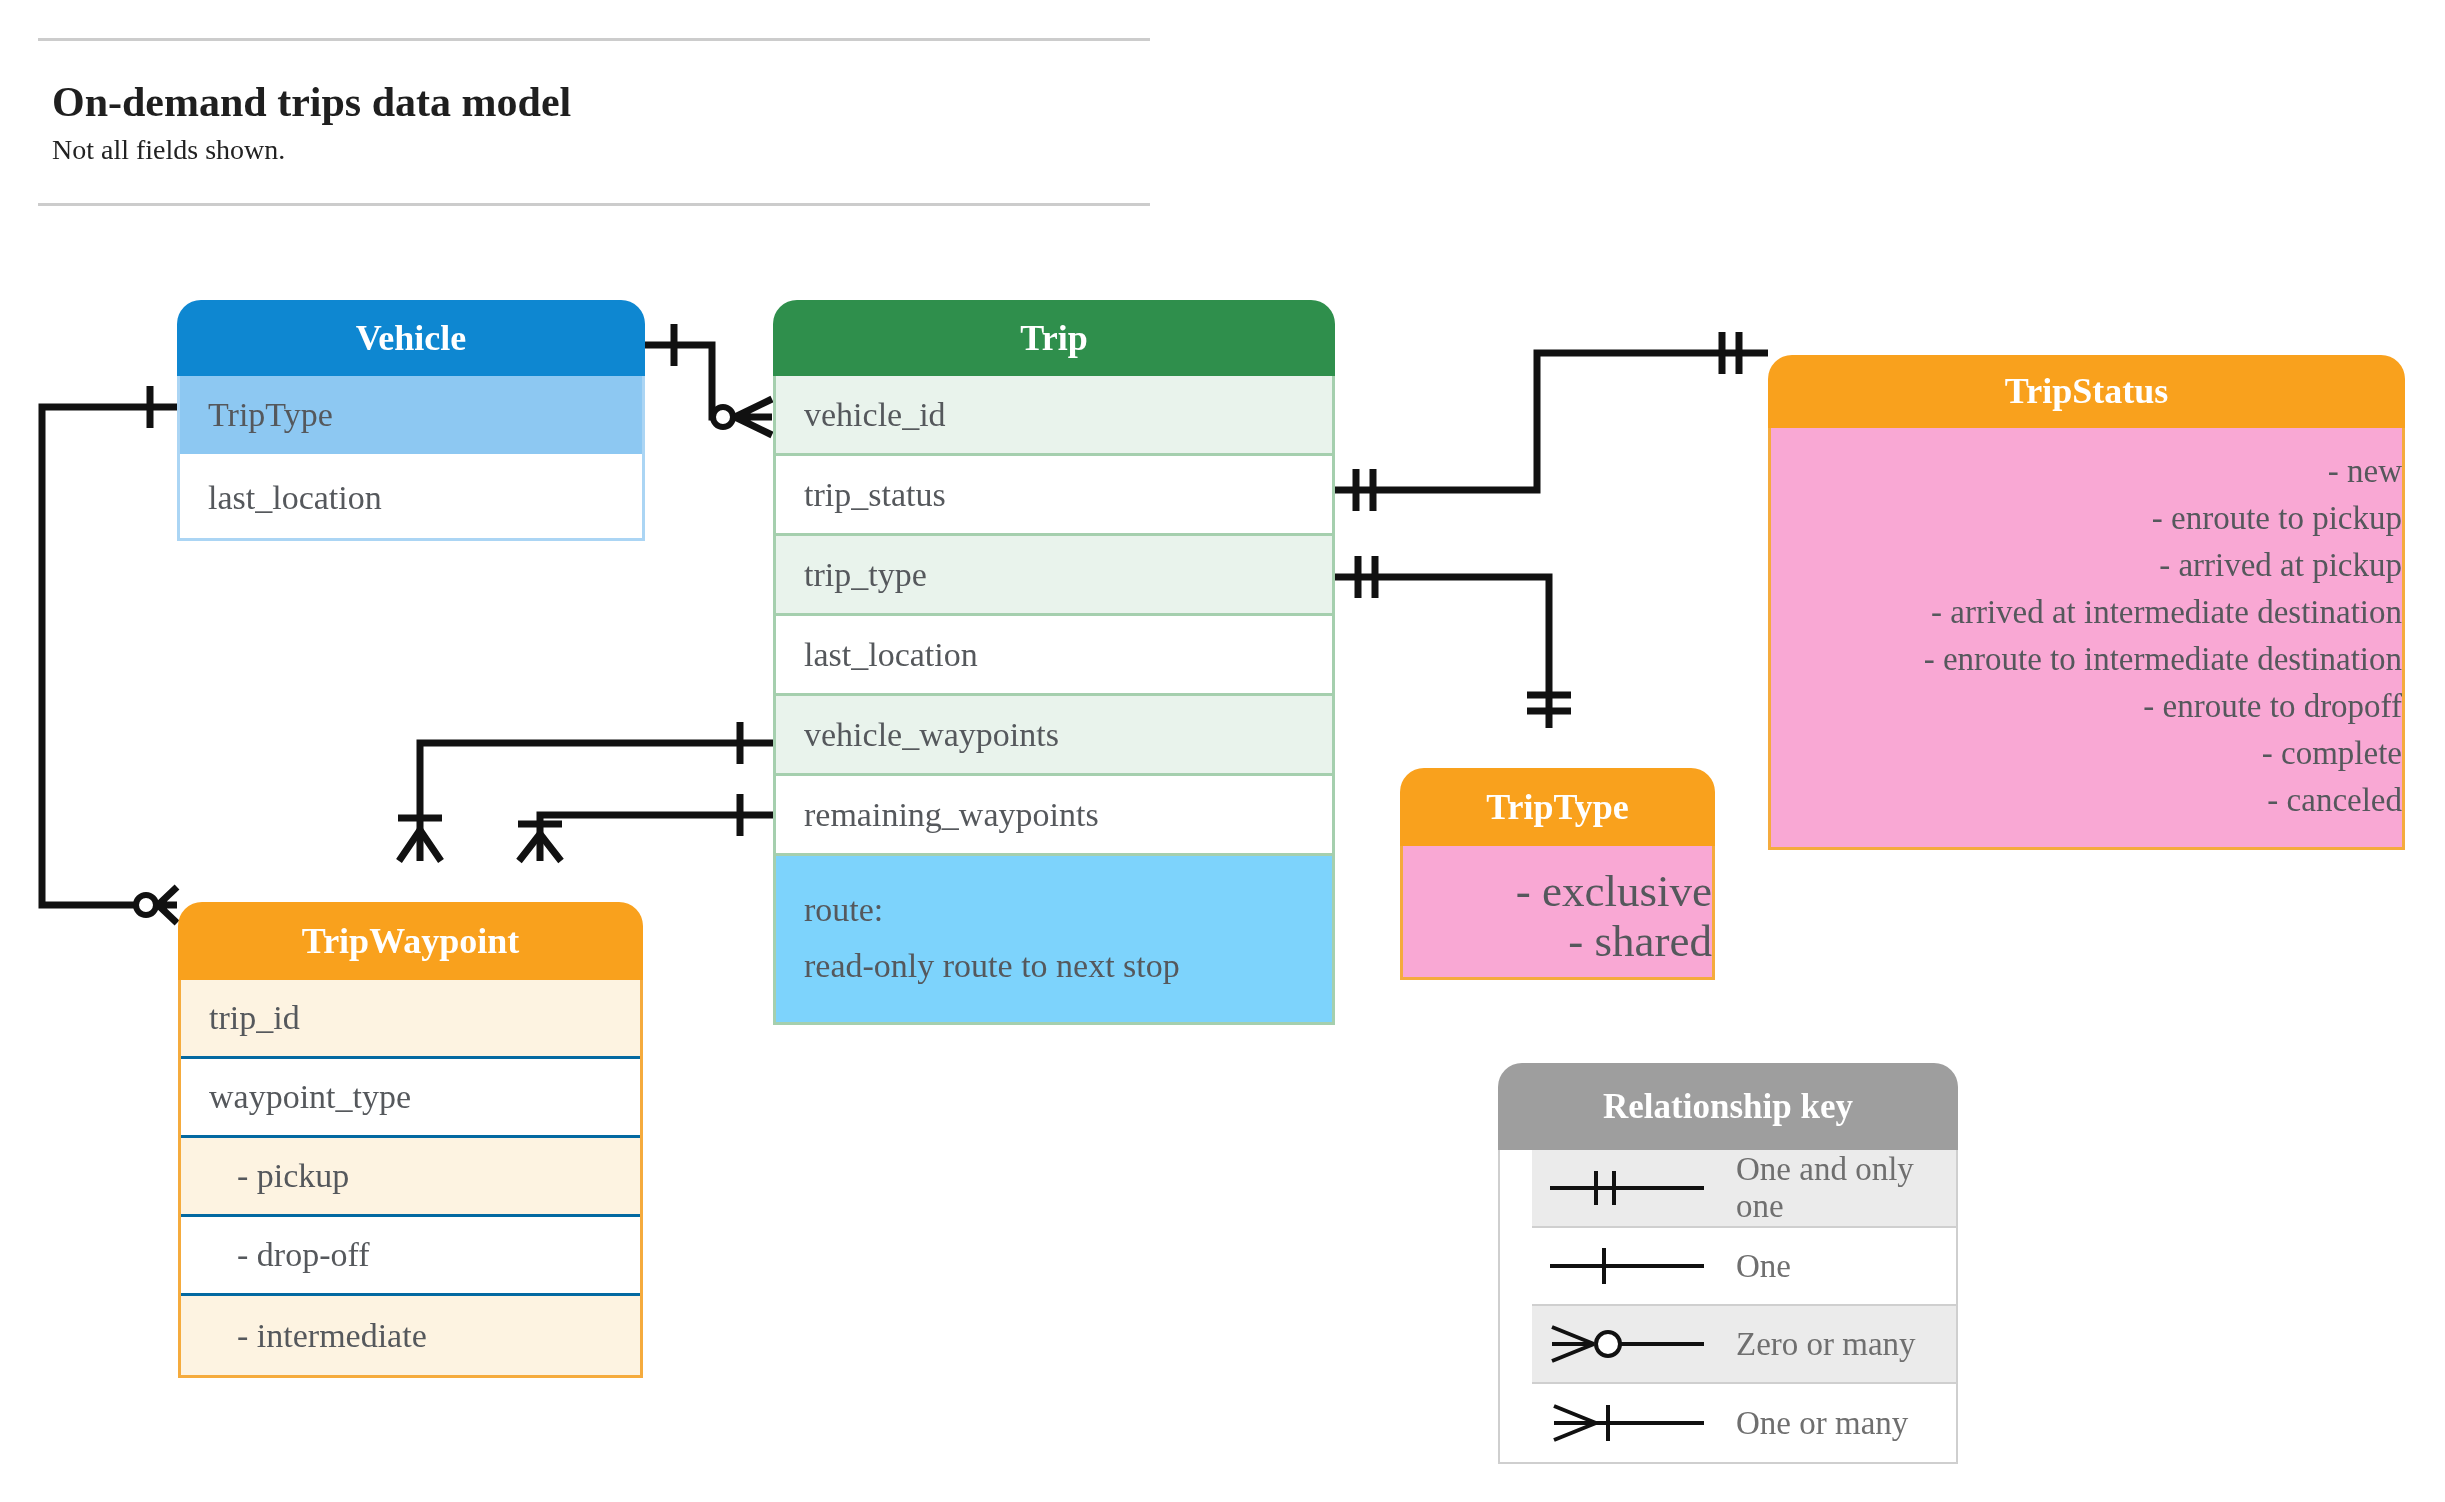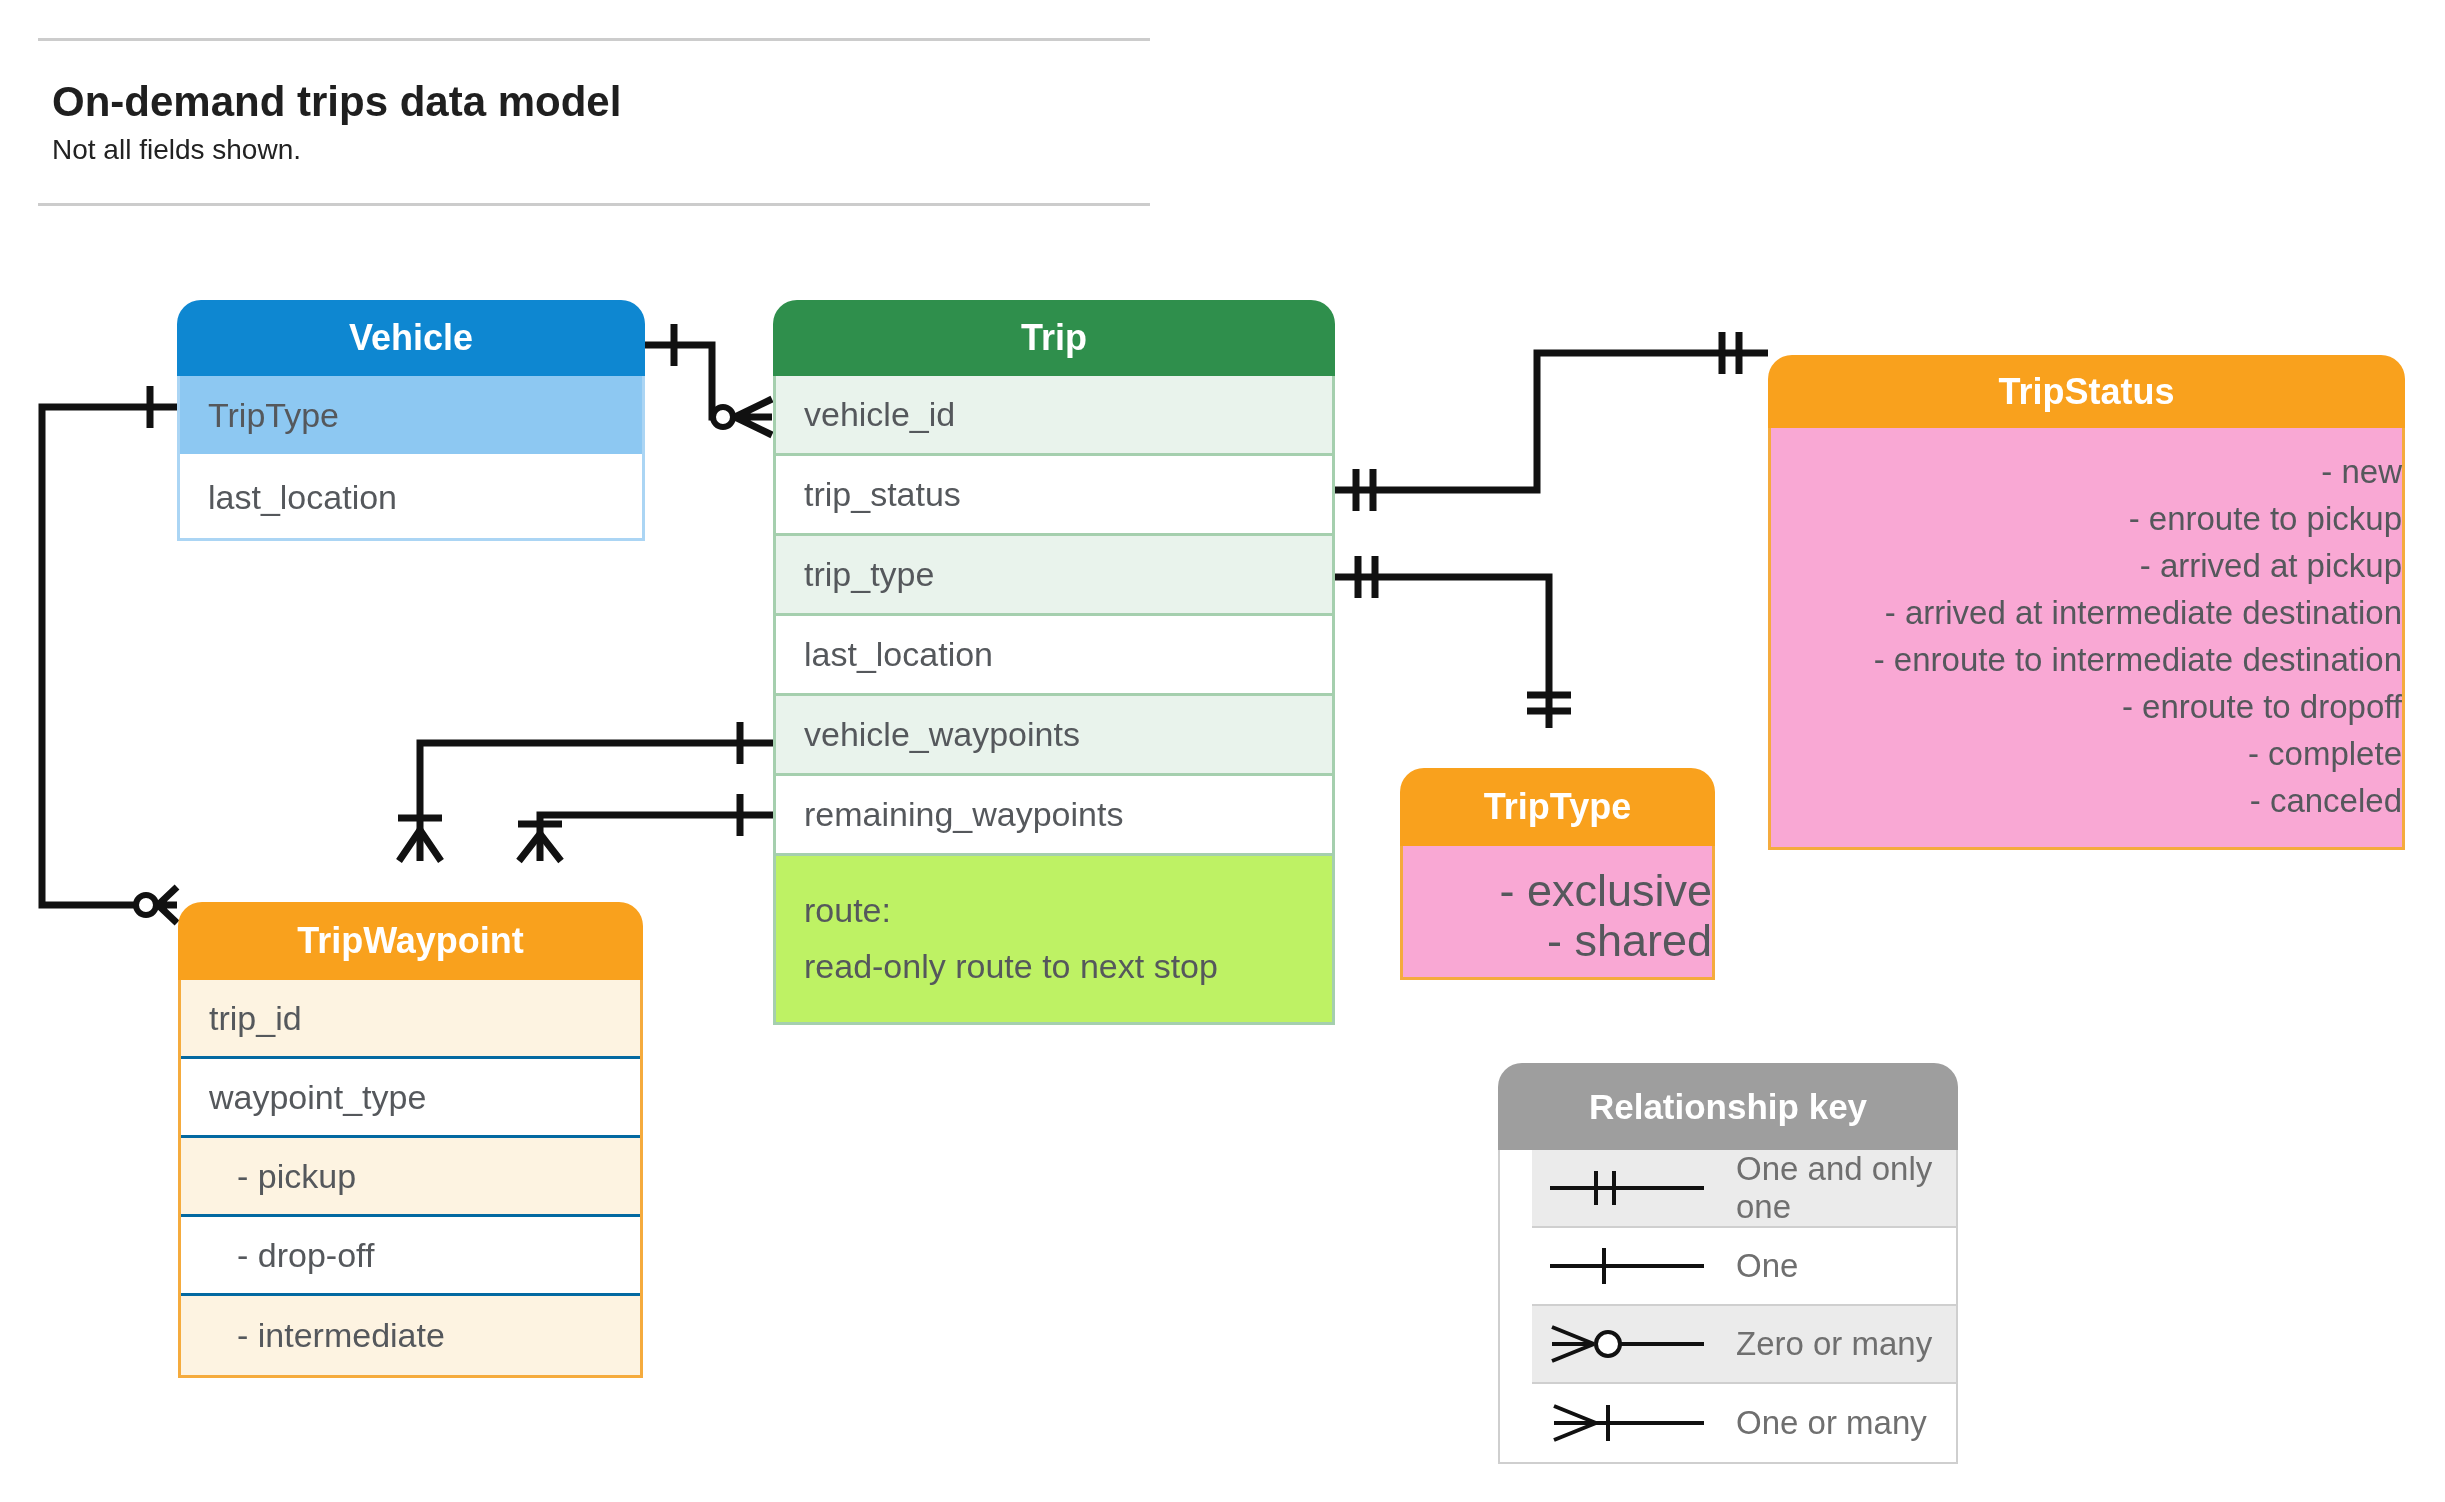--- a/index.html
+++ b/index.html
@@ -1,17 +1,17 @@
 <!DOCTYPE html>
 <html><head>
 <meta charset="utf-8">
 <style>
   html,body{margin:0;padding:0;background:#ffffff;}
   .canvas{position:relative;width:2445px;height:1502px;background:#ffffff;
-          font-family:Liberation Sans, sans-serif;overflow:hidden;}
+          font-family:Liberation Serif, serif;overflow:hidden;}
 
   
   .rule{position:absolute;left:38px;width:1112px;height:3px;background:#cccccc;}
   .rule.top{top:38px;}
   .rule.bottom{top:203px;}
   .page-title{position:absolute;left:52px;top:78px;font-size:42px;font-weight:700;color:#1f1f1f;letter-spacing:0;}
   .page-subtitle{position:absolute;left:52px;top:134px;font-size:28px;color:#222222;}
 
   
   .entity{position:absolute;box-sizing:border-box;}
@@ -30,21 +30,21 @@
 
   
   .trip{left:773px;top:300px;width:562px;}
   .trip .entity-header{height:76px;line-height:76px;background:#2f8f4c;}
   .trip .entity-body{border:3px solid #a5cfae;border-top:none;}
   .trip .row{height:80px;}
   .trip .row:nth-child(odd){background:#e9f3ec;}
   .trip .row:nth-child(even){background:#ffffff;}
   .trip .row{border-bottom:3px solid #a5cfae;}
   .trip .row:last-child{border-bottom:none;}
-  .trip .row.route{height:166px;background:#bef264;display:block;padding-top:26px;}
+  .trip .row.route{height:166px;background:#7dd3fc;display:block;padding-top:26px;}
   .trip .row.route .line{display:block;line-height:56px;}
 
   
   .orange .entity-header{background:#f9a11d;margin-top:40px;}
   .orange .entity-body{background:#f9a8d4;border:3px solid #f5ab3d;border-top:none;text-align:right;}
 
   .tripstatus{left:1768px;top:315px;width:637px;}
   .tripstatus .entity-header{height:73px;line-height:73px;}
   .tripstatus .entity-body{height:422px;padding:20px 0 0 36px;}
   .tripstatus .item{font-size:33px;line-height:47px;color:#55585c;}

